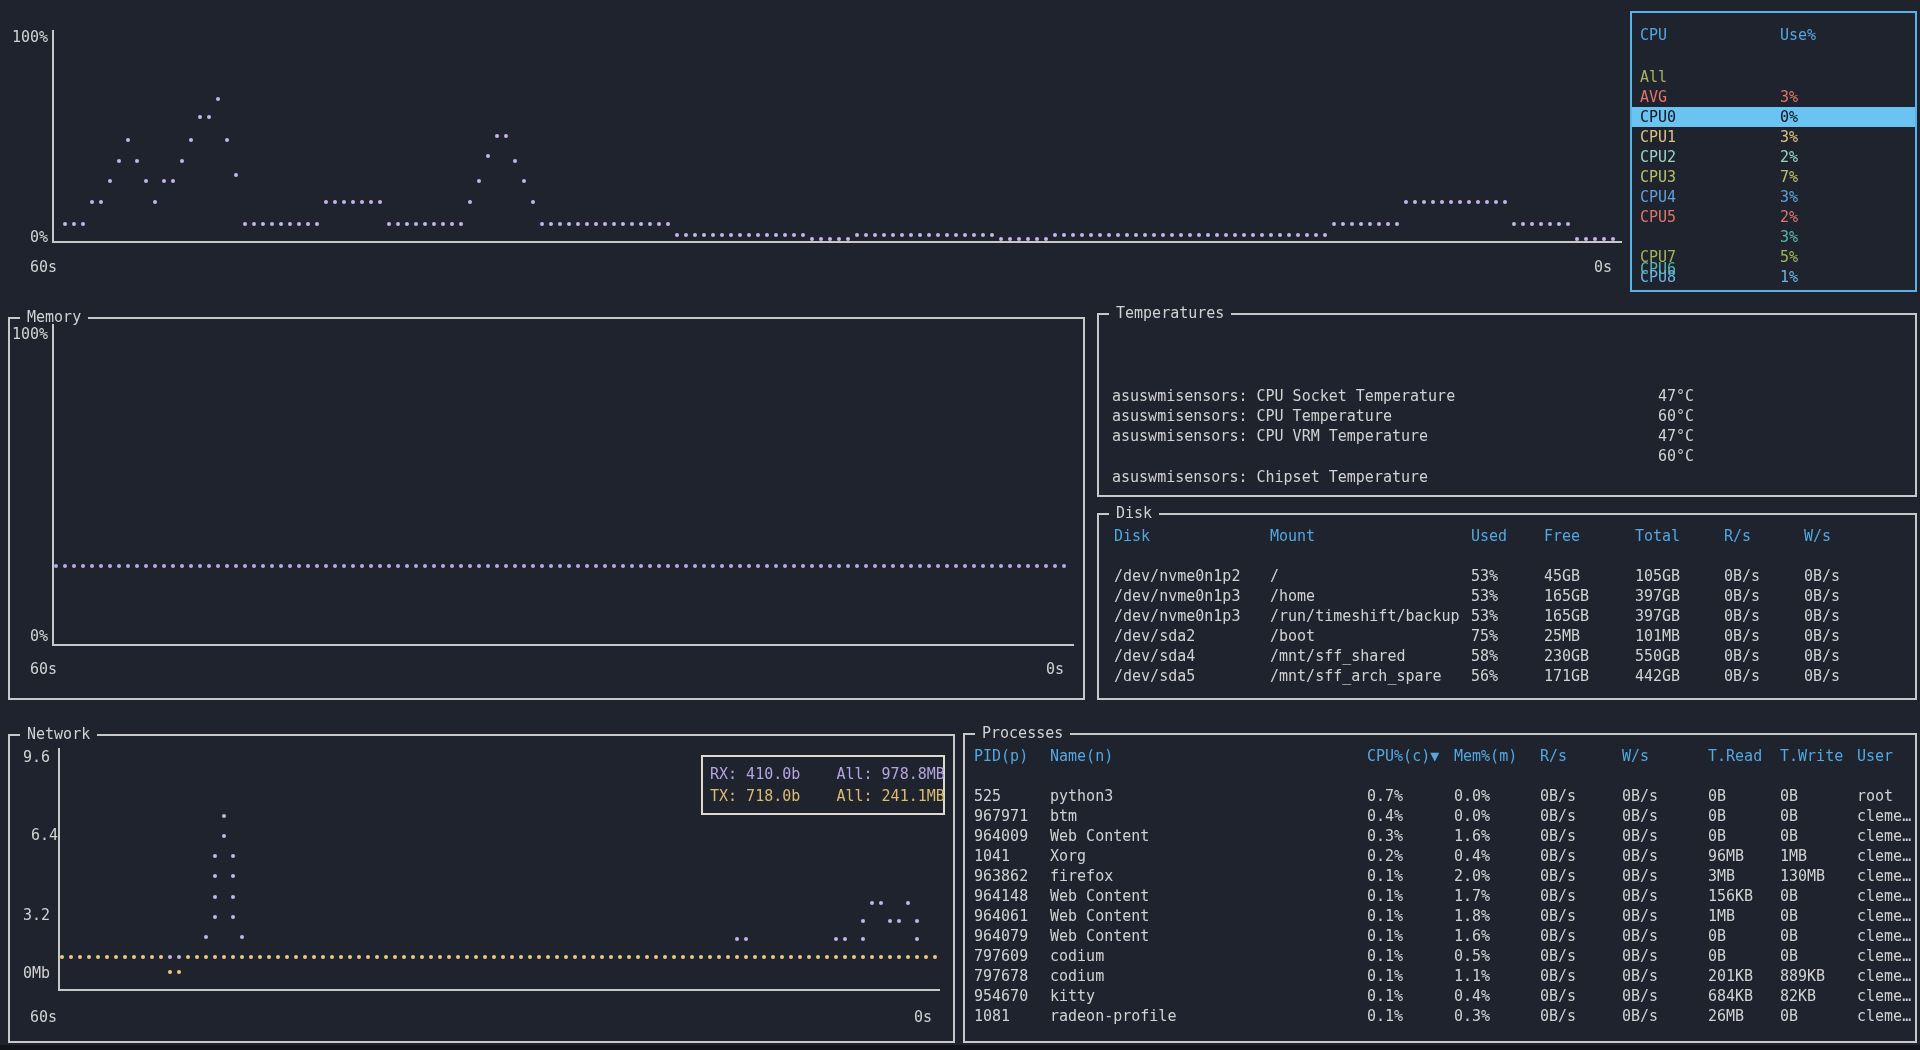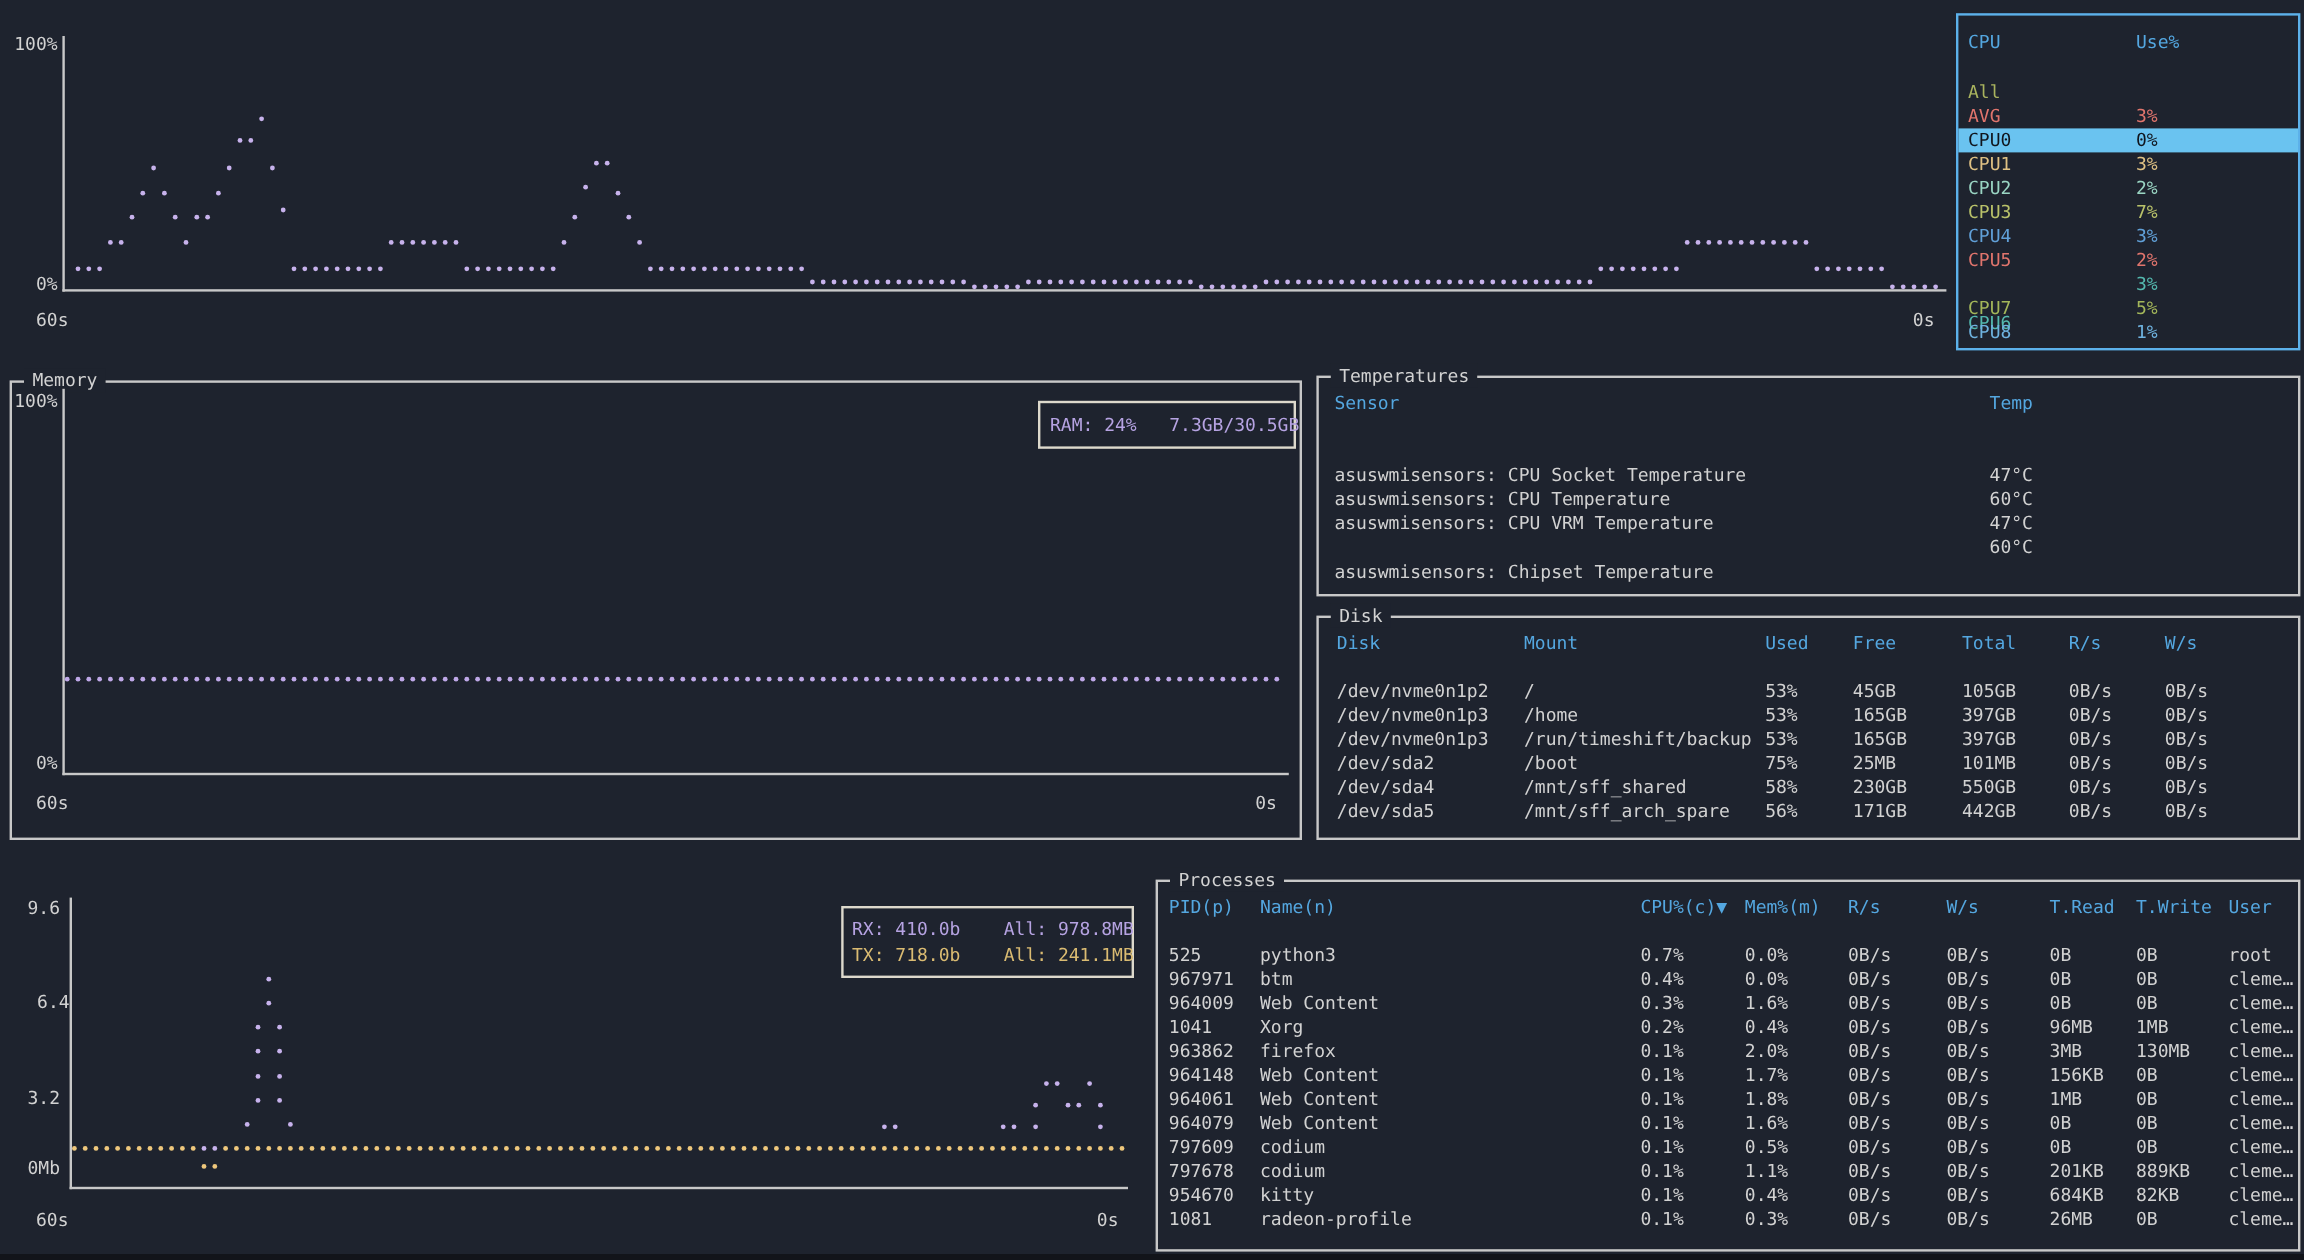--- a/index.html
+++ b/index.html
@@ -376,44 +376,43 @@
       <div class="dot" style="left: 992px; top: 565.6px; background: rgb(191, 168, 232);"></div>
       <div class="dot" style="left: 1001px; top: 565.6px; background: rgb(191, 168, 232);"></div>
       <div class="dot" style="left: 1010px; top: 565.6px; background: rgb(191, 168, 232);"></div>
       <div class="dot" style="left: 1019px; top: 565.6px; background: rgb(191, 168, 232);"></div>
       <div class="dot" style="left: 1028px; top: 565.6px; background: rgb(191, 168, 232);"></div>
       <div class="dot" style="left: 1037px; top: 565.6px; background: rgb(191, 168, 232);"></div>
       <div class="dot" style="left: 1046px; top: 565.6px; background: rgb(191, 168, 232);"></div>
       <div class="dot" style="left: 1055px; top: 565.6px; background: rgb(191, 168, 232);"></div>
       <div class="dot" style="left: 1064px; top: 565.6px; background: rgb(191, 168, 232);"></div>
     </div>
-  <div class="infobox" style="left:865px;top:334px;width:215px;height:40px;">
-    <div style="position:absolute;left:8px;top:8px;color:#b6a3e2;white-space:pre;">RAM: 24%   7.3GB/30.5GB</div>
-  </div>
 
   <div class="panel" id="temps-panel" style="left:1097px;top:313px;width:820px;height:184px;">
     <span class="ptitle">Temperatures</span>
-  <div class="trow hdr" style="top: 11px;"><span class="cell hdr" style="left: 11px;">Sensor</span><span class="cell hdr" style="left: 557px;">Temp</span></div>
       <div class="trow" style="top: 71px;"><span class="cell" style="left: 11px;">asuswmisensors: CPU Socket Temperature</span><span class="cell" style="left: 557px;">47°C</span></div>
       <div class="trow" style="top: 91px; text-align: right;"><span class="cell" style="left: 11px;">asuswmisensors: CPU Temperature</span><span class="cell" style="left: 557px;">60°C</span></div>
       <div class="trow" style="top: 111px;"><span class="cell" style="left: 11px;">asuswmisensors: CPU VRM Temperature</span><span class="cell" style="left: 557px;">47°C</span></div>
       <div class="trow" style="top: 131px;"><span class="cell" style="left: 11px; margin-top: 21px;">asuswmisensors: Chipset Temperature</span><span class="cell" style="left: 557px;">60°C</span></div>
     </div>
 
   <div class="panel" id="disk-panel" style="left:1097px;top:513px;width:820px;height:187px;">
     <span class="ptitle">Disk</span>
   <div class="trow hdr" style="top: 11px;"><span class="cell hdr" style="left: 13px;">Disk</span><span class="cell hdr" style="left: 169px;">Mount</span><span class="cell hdr" style="left: 370px;">Used</span><span class="cell hdr" style="left: 443px;">Free</span><span class="cell hdr" style="left: 534px;">Total</span><span class="cell hdr" style="left: 623px;">R/s</span><span class="cell hdr" style="left: 703px;">W/s</span></div>
       <div class="trow" style="top: 51px;"><span class="cell" style="left: 13px;">/dev/nvme0n1p2</span><span class="cell" style="left: 169px;">/</span><span class="cell" style="left: 370px;">53%</span><span class="cell" style="left: 443px;">45GB</span><span class="cell" style="left: 534px;">105GB</span><span class="cell" style="left: 623px;">0B/s</span><span class="cell" style="left: 703px;">0B/s</span></div>
       <div class="trow" style="top: 71px;"><span class="cell" style="left: 13px;">/dev/nvme0n1p3</span><span class="cell" style="left: 169px;">/home</span><span class="cell" style="left: 370px;">53%</span><span class="cell" style="left: 443px;">165GB</span><span class="cell" style="left: 534px;">397GB</span><span class="cell" style="left: 623px;">0B/s</span><span class="cell" style="left: 703px;">0B/s</span></div>
       <div class="trow" style="top: 91px;"><span class="cell" style="left: 13px;">/dev/nvme0n1p3</span><span class="cell" style="left: 169px;">/run/timeshift/backup</span><span class="cell" style="left: 370px;">53%</span><span class="cell" style="left: 443px;">165GB</span><span class="cell" style="left: 534px;">397GB</span><span class="cell" style="left: 623px;">0B/s</span><span class="cell" style="left: 703px;">0B/s</span></div>
       <div class="trow" style="top: 111px;"><span class="cell" style="left: 13px;">/dev/sda2</span><span class="cell" style="left: 169px;">/boot</span><span class="cell" style="left: 370px;">75%</span><span class="cell" style="left: 443px;">25MB</span><span class="cell" style="left: 534px;">101MB</span><span class="cell" style="left: 623px;">0B/s</span><span class="cell" style="left: 703px;">0B/s</span></div>
       <div class="trow" style="top: 131px;"><span class="cell" style="left: 13px;">/dev/sda4</span><span class="cell" style="left: 169px;">/mnt/sff_shared</span><span class="cell" style="left: 370px;">58%</span><span class="cell" style="left: 443px;">230GB</span><span class="cell" style="left: 534px;">550GB</span><span class="cell" style="left: 623px;">0B/s</span><span class="cell" style="left: 703px;">0B/s</span></div>
       <div class="trow" style="top: 151px;"><span class="cell" style="left: 13px;">/dev/sda5</span><span class="cell" style="left: 169px;">/mnt/sff_arch_spare</span><span class="cell" style="left: 370px;">56%</span><span class="cell" style="left: 443px;">171GB</span><span class="cell" style="left: 534px;">442GB</span><span class="cell" style="left: 623px;">0B/s</span><span class="cell" style="left: 703px;">0B/s</span></div>
     </div>
 
+  <div class="panel" id="network-panel" style="left:8px;top:734px;width:947px;height:309px;">
+    <span class="ptitle">Network</span>
+  </div>
   <div class="axis" style="left:58px;top:748px;width:882px;height:243px;"></div>
   <div class="ylab" style="left:4px;top:747px;">9.6</div>
   <div class="ylab" style="left:12px;top:825px;">6.4</div>
   <div class="ylab" style="left:4px;top:905px;">3.2</div>
   <div class="ylab" style="left:4px;top:963px;">0Mb</div>
   <div class="xlab" style="left:30px;top:1007px;">60s</div>
   <div class="xlab" style="left:914px;top:1007px;">0s</div>
   <div class="layer">
       <div class="dot" style="left: 62px; top: 957.25px; background: rgb(238, 199, 124);"></div>
       <div class="dot" style="left: 71px; top: 957.25px; background: rgb(238, 199, 124);"></div>

